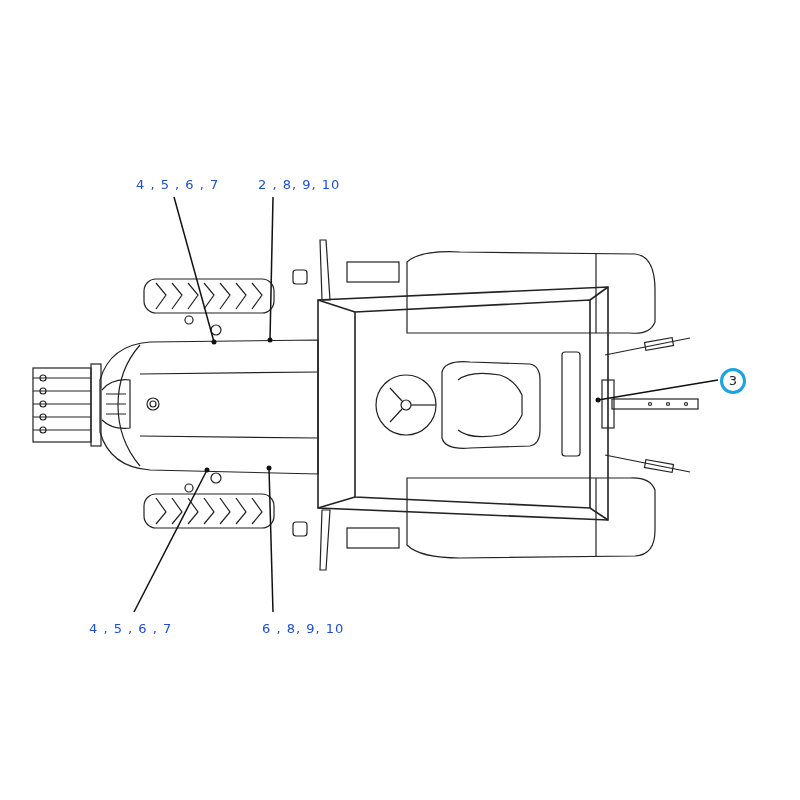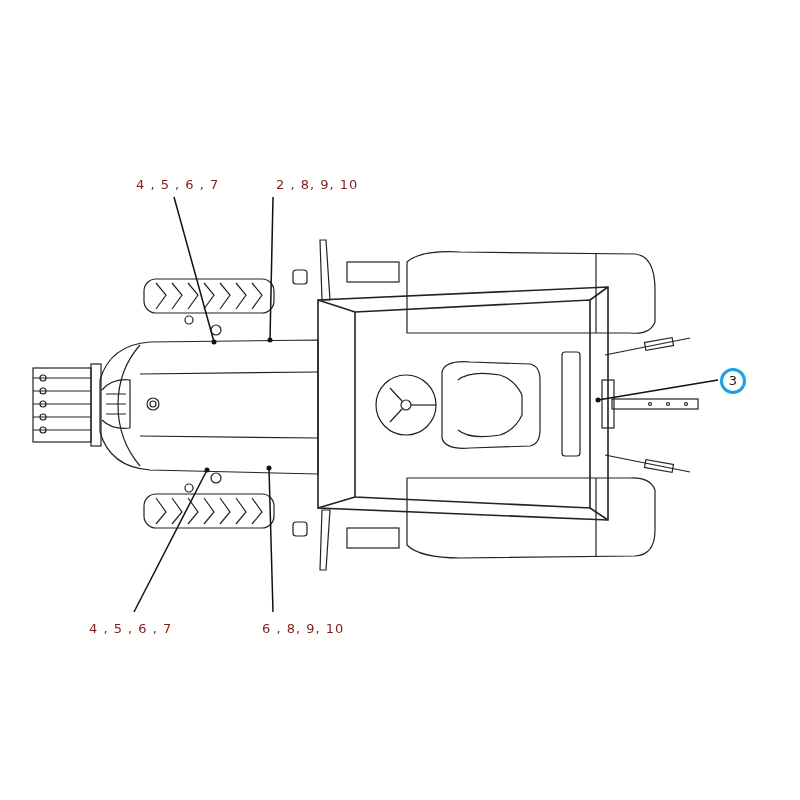--- a/index.html
+++ b/index.html
@@ -1,18 +1,18 @@
 <!DOCTYPE html>
 <html><head>
 <meta charset="utf-8">
 <style>
   html,body{margin:0;padding:0;background:#ffffff;}
   body{width:800px;height:800px;position:relative;overflow:hidden;font-family:"DejaVu Sans","Liberation Sans",sans-serif;}
   #diagram{position:absolute;left:0;top:0;width:800px;height:800px;}
-  .lbl{position:absolute;font-size:13px;color:#7f1d1d;letter-spacing:1px;white-space:pre;}
+  .lbl{position:absolute;font-size:13px;color:#1d4ed8;letter-spacing:1px;white-space:pre;}
   .callout{position:absolute;width:26px;height:26px;border:3px solid #1aa3e0;border-radius:50%;box-sizing:border-box;text-align:center;line-height:20px;font-size:13px;color:#222;background:#fff;}
 </style>
 </head>
 <body>
 
 <div id="diagram">
   <svg width="800" height="800" viewBox="0 0 800 800" xmlns="http://www.w3.org/2000/svg">
     <g fill="none" stroke="#222" stroke-width="1.2">
 
       <g>
@@ -110,17 +110,17 @@
     <g fill="#111">
       <circle cx="214" cy="342" r="2.5"></circle>
       <circle cx="270" cy="340" r="2.5"></circle>
       <circle cx="207" cy="470" r="2.5"></circle>
       <circle cx="269" cy="468" r="2.5"></circle>
       <circle cx="598" cy="400" r="2.5"></circle>
     </g>
   </svg>
 
   <div class="lbl" style="left:136px;top:177px;">4 , 5 , 6 , 7</div>
-  <div class="lbl" style="left:258px;top:177px;margin-left:18px;">2 , 8, 9, 10</div>
+  <div class="lbl" style="left:258px;top:177px;">2 , 8, 9, 10</div>
   <div class="lbl" style="left:89px;top:621px;">4 , 5 , 6 , 7</div>
   <div class="lbl" style="left:262px;top:621px;">6 , 8, 9, 10</div>
   <div class="callout" style="left:720px;top:368px;">3</div>
 </div>
 
 </body></html>

